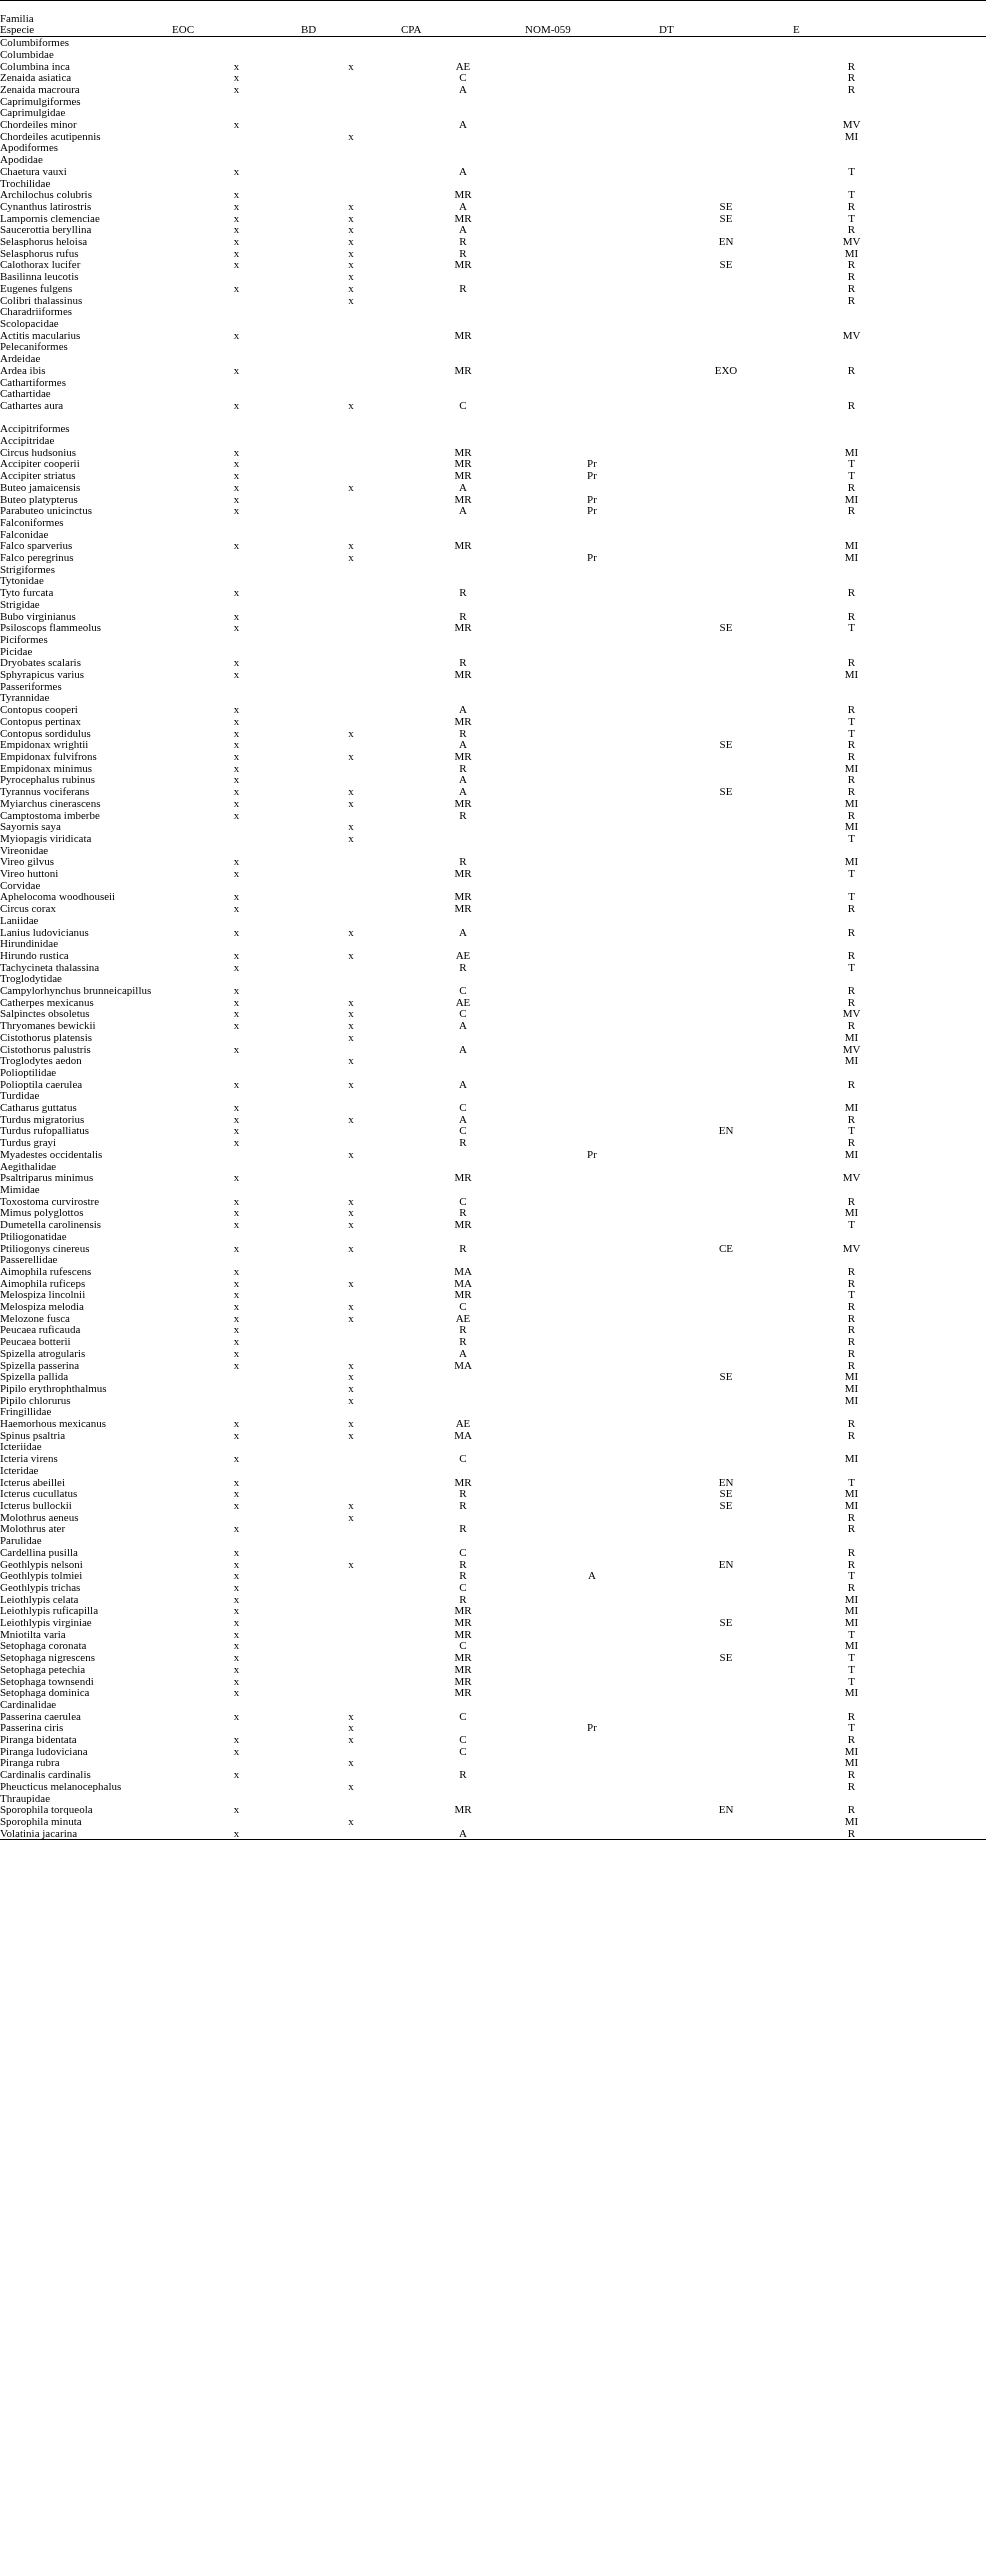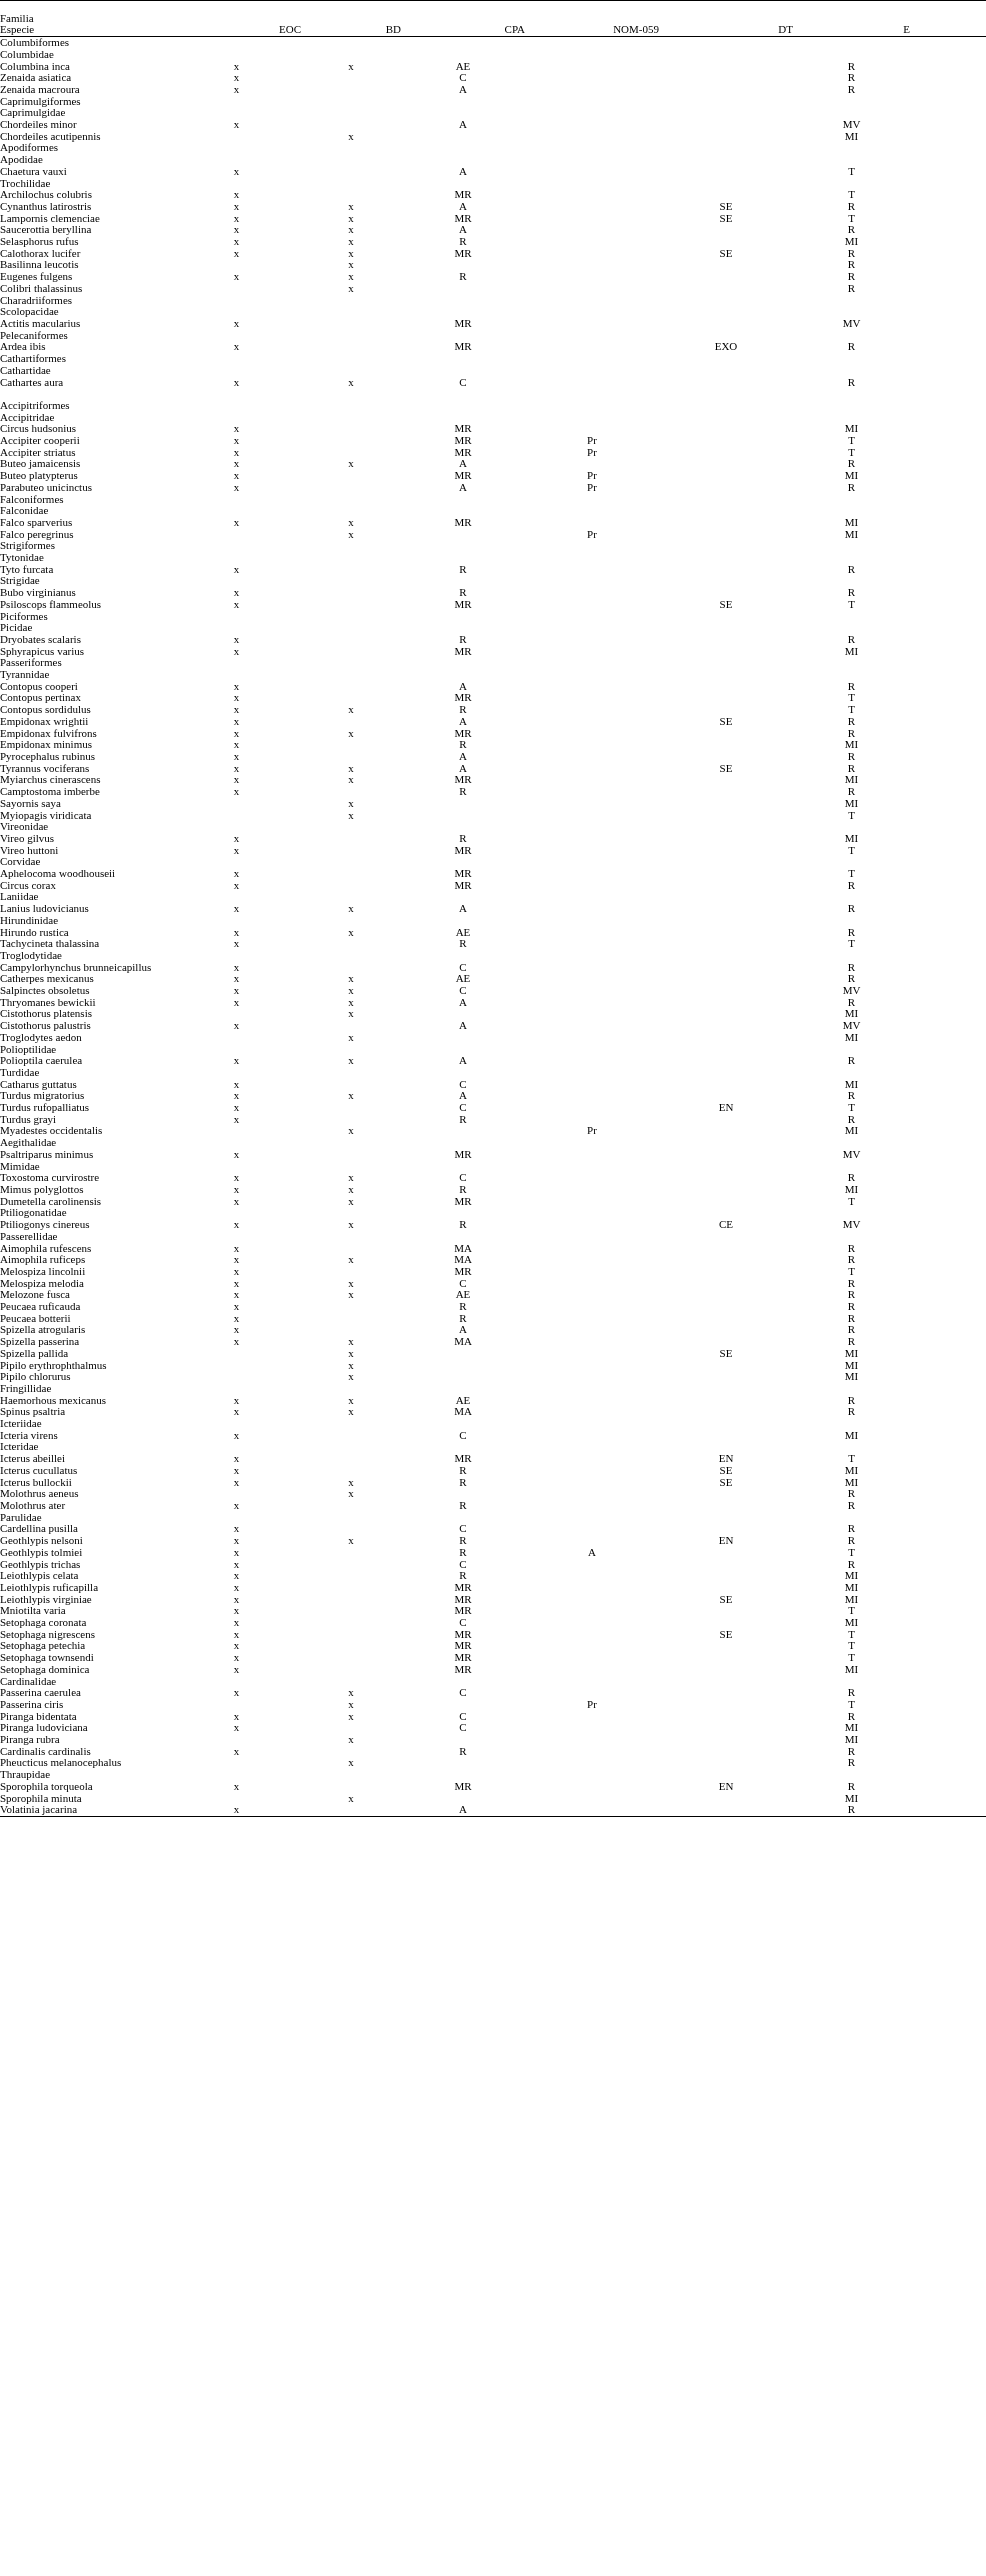--- a/index.html
+++ b/index.html
@@ -43,21 +43,21 @@
     height: 11.7px;
     line-height: 11.7px;
     vertical-align: top;
     font-weight: normal;
     white-space: nowrap;
     overflow: visible;
   }
   .hdr-row td {
     text-align: left;
   }
-  .hdr-row td.ctr { text-align: right; }
+  .hdr-row td.ctr { text-align: left; }
   td.name-cell {
     padding-left: 14.3px;
     text-align: left;
   }
   td.ctr { text-align: center; }
 
   .rule-top  td { border-top: 1.3px solid #000; height: 1px; line-height: 0; font-size: 0; padding: 0;}
   .rule-head td { border-bottom: 1.3px solid #000; }
   .rule-bot  td { border-top: 1.3px solid #000; height: 1px; line-height: 0; font-size: 0; padding: 0;}
 
@@ -278,20 +278,30 @@
           <td class="name-cell"><span class="nm">Saucerottia beryllina</span></td>
           <td class="ctr"><span>x</span></td>
           <td class="ctr"><span>x</span></td>
           <td class="ctr"><span>A</span></td>
           <td class="ctr"><span></span></td>
           <td class="ctr"><span></span></td>
           <td class="ctr"><span>R</span></td>
           <td></td>
         </tr>
         <tr class="lvl-especie">
+          <td class="name-cell"><span class="nm">Selasphorus heloisa</span></td>
+          <td class="ctr"><span>x</span></td>
+          <td class="ctr"><span>x</span></td>
+          <td class="ctr"><span>R</span></td>
+          <td class="ctr"><span></span></td>
+          <td class="ctr"><span>EN</span></td>
+          <td class="ctr"><span>MV</span></td>
+          <td></td>
+        </tr>
+        <tr class="lvl-especie">
           <td class="name-cell"><span class="nm">Selasphorus rufus</span></td>
           <td class="ctr"><span>x</span></td>
           <td class="ctr"><span>x</span></td>
           <td class="ctr"><span>R</span></td>
           <td class="ctr"><span></span></td>
           <td class="ctr"><span></span></td>
           <td class="ctr"><span>MI</span></td>
           <td></td>
         </tr>
         <tr class="lvl-especie">
@@ -359,20 +369,30 @@
           <td class="ctr"><span>x</span></td>
           <td class="ctr"><span></span></td>
           <td class="ctr"><span>MR</span></td>
           <td class="ctr"><span></span></td>
           <td class="ctr"><span></span></td>
           <td class="ctr"><span>MV</span></td>
           <td></td>
         </tr>
         <tr class="lvl-orden">
           <td class="name-cell"><span class="nm">Pelecaniformes</span></td>
+          <td class="ctr"><span></span></td>
+          <td class="ctr"><span></span></td>
+          <td class="ctr"><span></span></td>
+          <td class="ctr"><span></span></td>
+          <td class="ctr"><span></span></td>
+          <td class="ctr"><span></span></td>
+          <td></td>
+        </tr>
+        <tr class="lvl-familia">
+          <td class="name-cell"><span class="nm">Ardeidae</span></td>
           <td class="ctr"><span></span></td>
           <td class="ctr"><span></span></td>
           <td class="ctr"><span></span></td>
           <td class="ctr"><span></span></td>
           <td class="ctr"><span></span></td>
           <td class="ctr"><span></span></td>
           <td></td>
         </tr>
         <tr class="lvl-especie">
           <td class="name-cell"><span class="nm">Ardea ibis</span></td>

